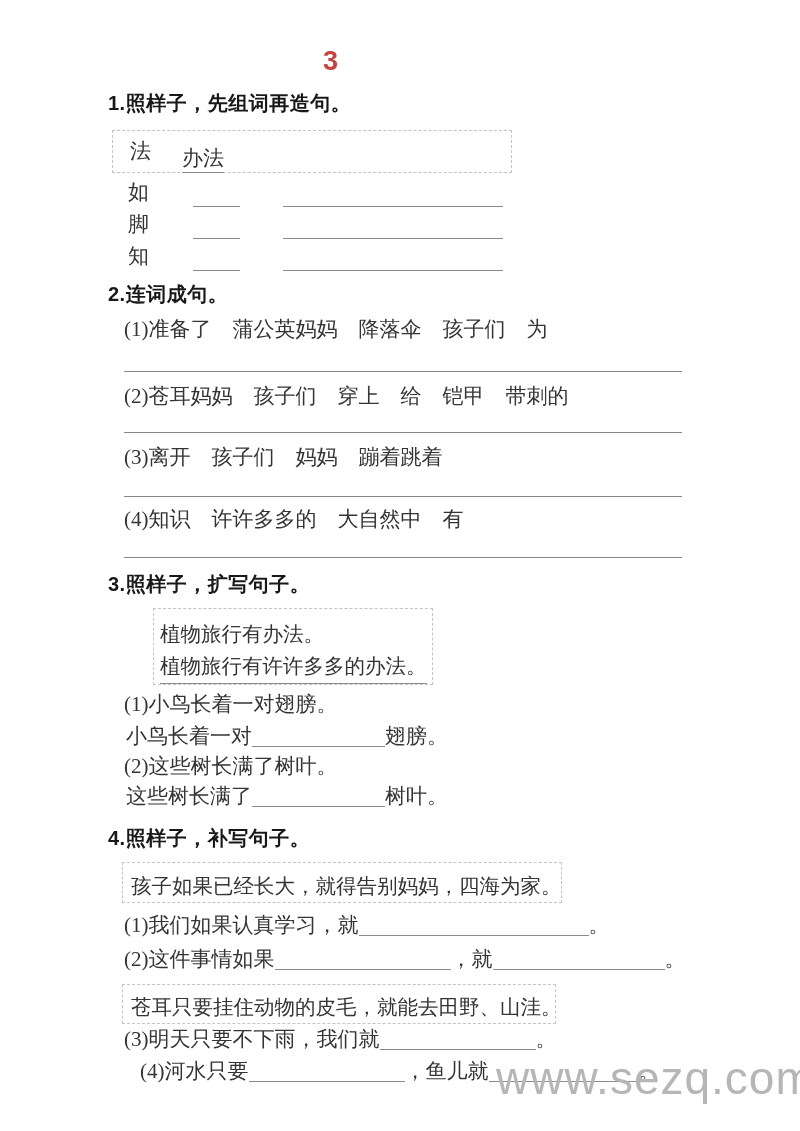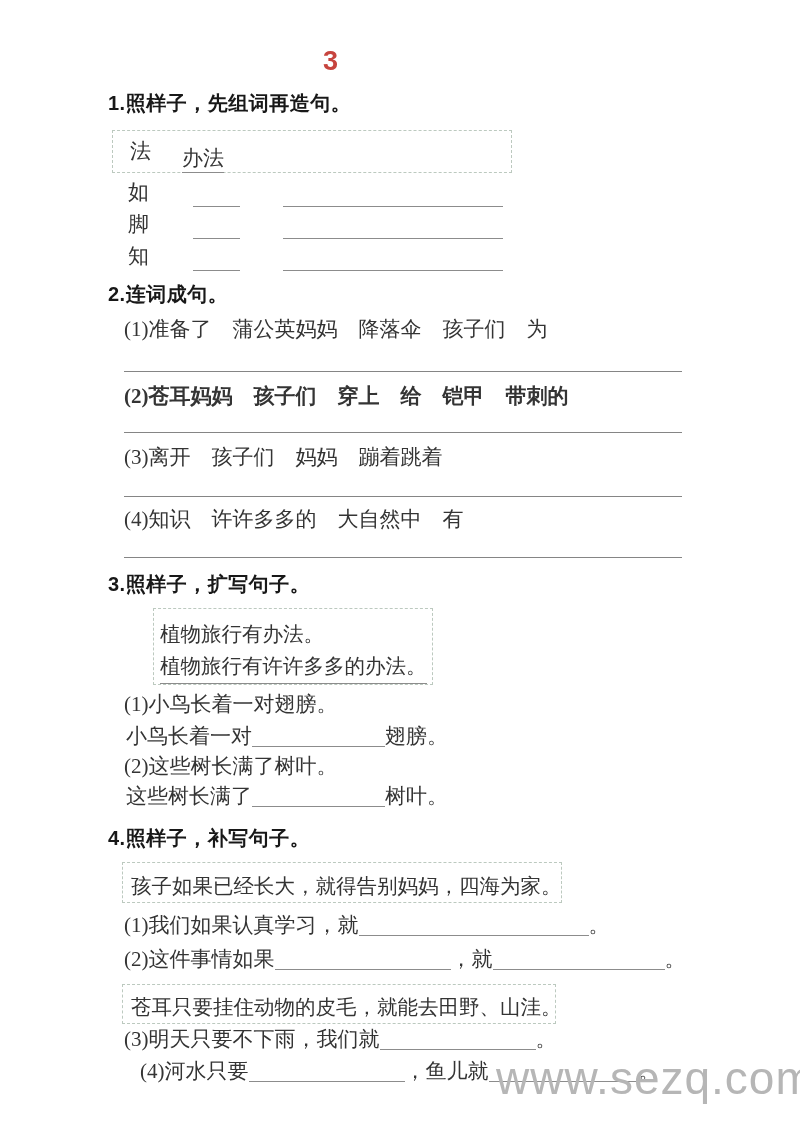--- a/index.html
+++ b/index.html
@@ -61,21 +61,21 @@
   <span class="abs txt" style="left:128px; top:245px;">知</span>
   <span class="ablank" style="left:193px; top:250px; width:47px;"></span>
   <span class="ablank" style="left:283px; top:250px; width:220px;"></span>
 </div>
 
 <div class="abs hdr" style="left:108px; top:281px;">2.连词成句。</div>
 
 <div class="abs txt" style="left:124px; top:318px;">(1)准备了　蒲公英妈妈　降落伞　孩子们　为</div>
 <div class="line" style="top:371px;"></div>
 
-<div class="abs txt" style="left:124px; top:385px;font-weight:bold;">(2)苍耳妈妈　孩子们　穿上　给　铠甲　带刺的</div>
+<div class="abs txt" style="left:124px; top:385px;">(2)苍耳妈妈　孩子们　穿上　给　铠甲　带刺的</div>
 <div class="line" style="top:432px;"></div>
 
 <div class="abs txt" style="left:124px; top:446px;">(3)离开　孩子们　妈妈　蹦着跳着</div>
 <div class="line" style="top:496px;"></div>
 
 <div class="abs txt" style="left:124px; top:508px;text-align:right;">(4)知识　许许多多的　大自然中　有</div>
 <div class="line" style="top:557px;"></div>
 
 <div class="abs hdr" style="left:108px; top:571px;">3.照样子，扩写句子。</div>
 

